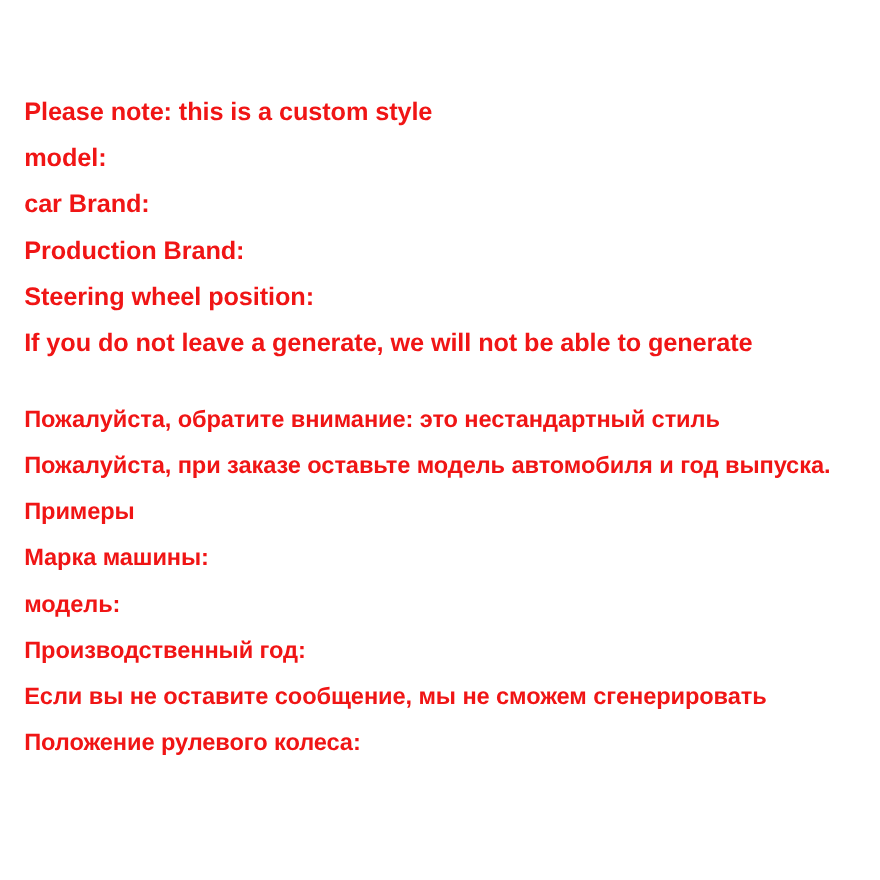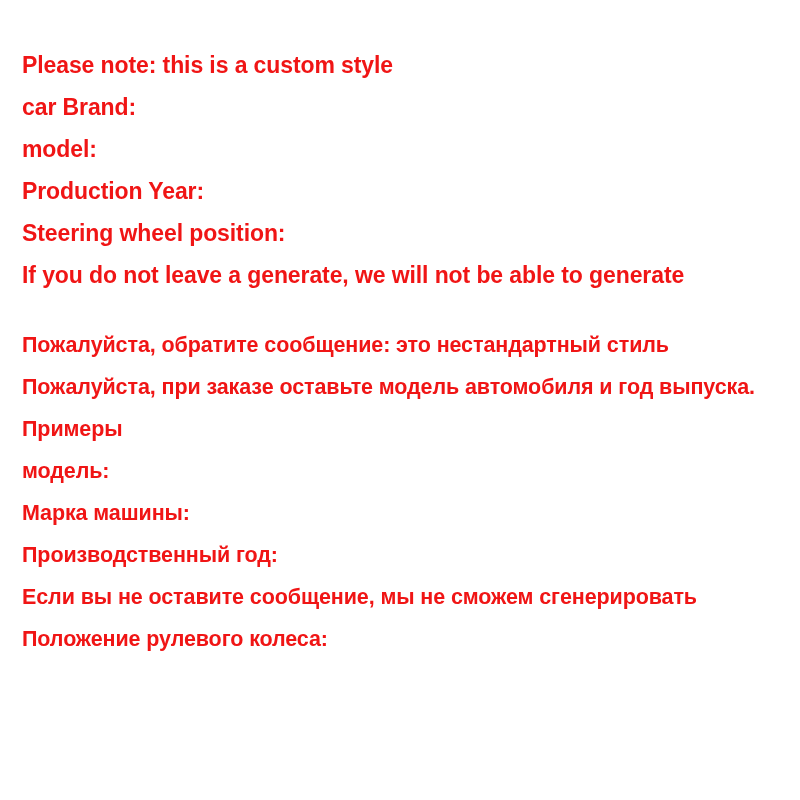--- a/index.html
+++ b/index.html
@@ -11,21 +11,21 @@
     height: 800px;
     background: #ffffff;
     font-family: "Liberation Sans", sans-serif;
     overflow: hidden;
   }
   .page {
     position: relative;
     width: 800px;
     height: 800px;
     box-sizing: border-box;
-    padding: 44px 20px 20px 22px;
+    padding: 80px 20px 20px 22px;
   }
   .block {
     display: block;
   }
   .line {
     display: block;
     color: #f01515;
     font-weight: 700;
     letter-spacing: -0.1px;
     white-space: nowrap;
@@ -43,31 +43,31 @@
     font-weight: 600;
   }
 </style>
 </head>
 <body>
 
 <div class="page">
 
   <div class="block block-en">
     <span class="line">Please note: this is a custom style</span>
+    <span class="line">model:</span>
     <span class="line">car Brand:</span>
-    <span class="line">model:</span>
-    <span class="line">Production Year:</span>
+    <span class="line">Production Brand:</span>
     <span class="line">Steering wheel position:</span>
     <span class="line">If you do not leave a generate, we will not be able to generate</span>
   </div>
 
   <div class="block block-ru">
-    <span class="line">Пожалуйста, обратите сообщение: это нестандартный стиль</span>
+    <span class="line">Пожалуйста, обратите внимание: это нестандартный стиль</span>
     <span class="line">Пожалуйста, при заказе оставьте модель автомобиля и год выпуска.</span>
     <span class="line">Примеры</span>
+    <span class="line">Марка машины:</span>
     <span class="line">модель:</span>
-    <span class="line">Марка машины:</span>
     <span class="line">Производственный год:</span>
     <span class="line">Если вы не оставите сообщение, мы не сможем сгенерировать</span>
     <span class="line">Положение рулевого колеса:</span>
   </div>
 
 </div>
 
 </body></html>

